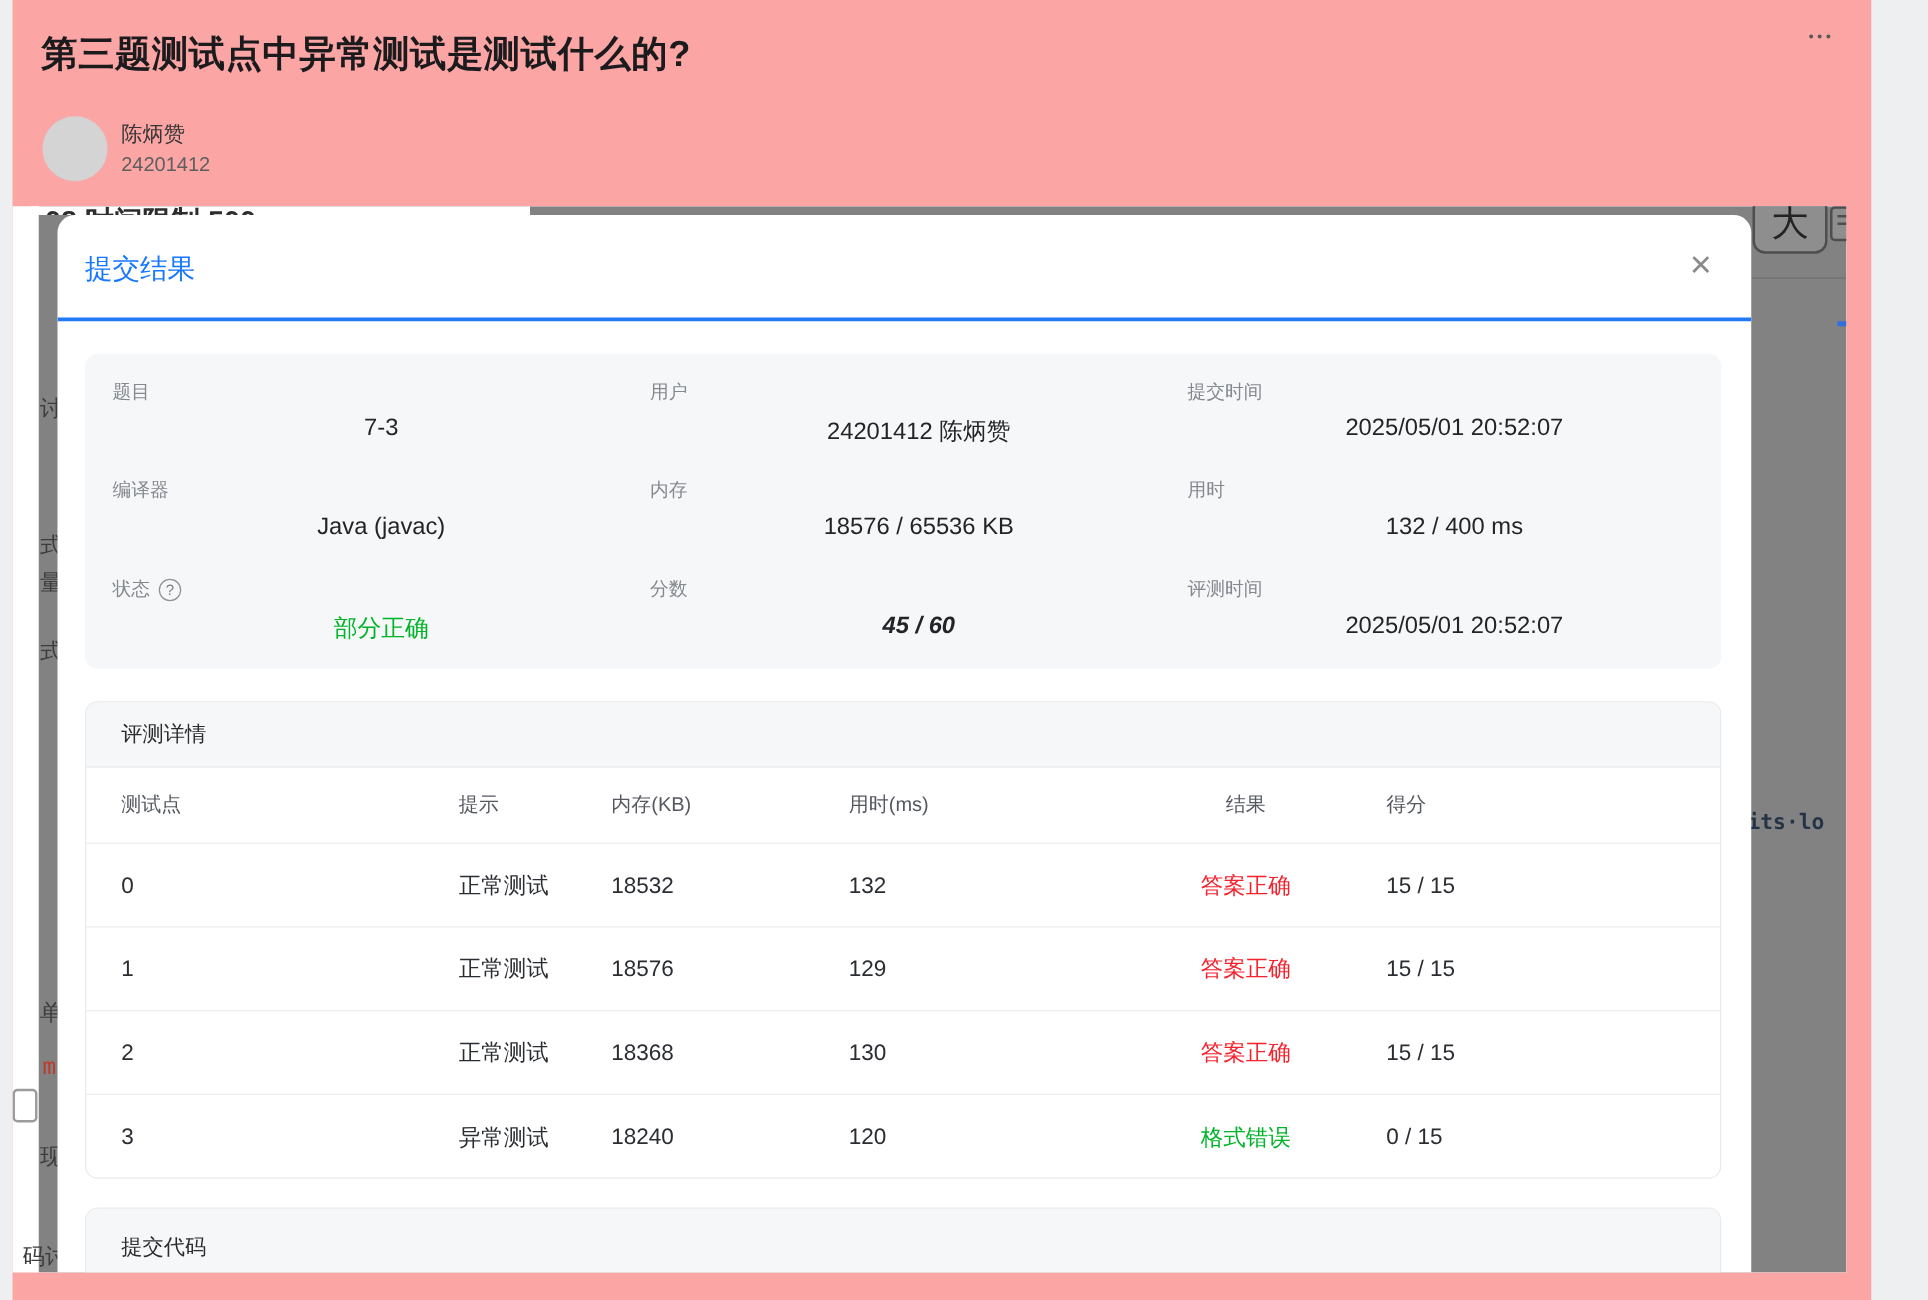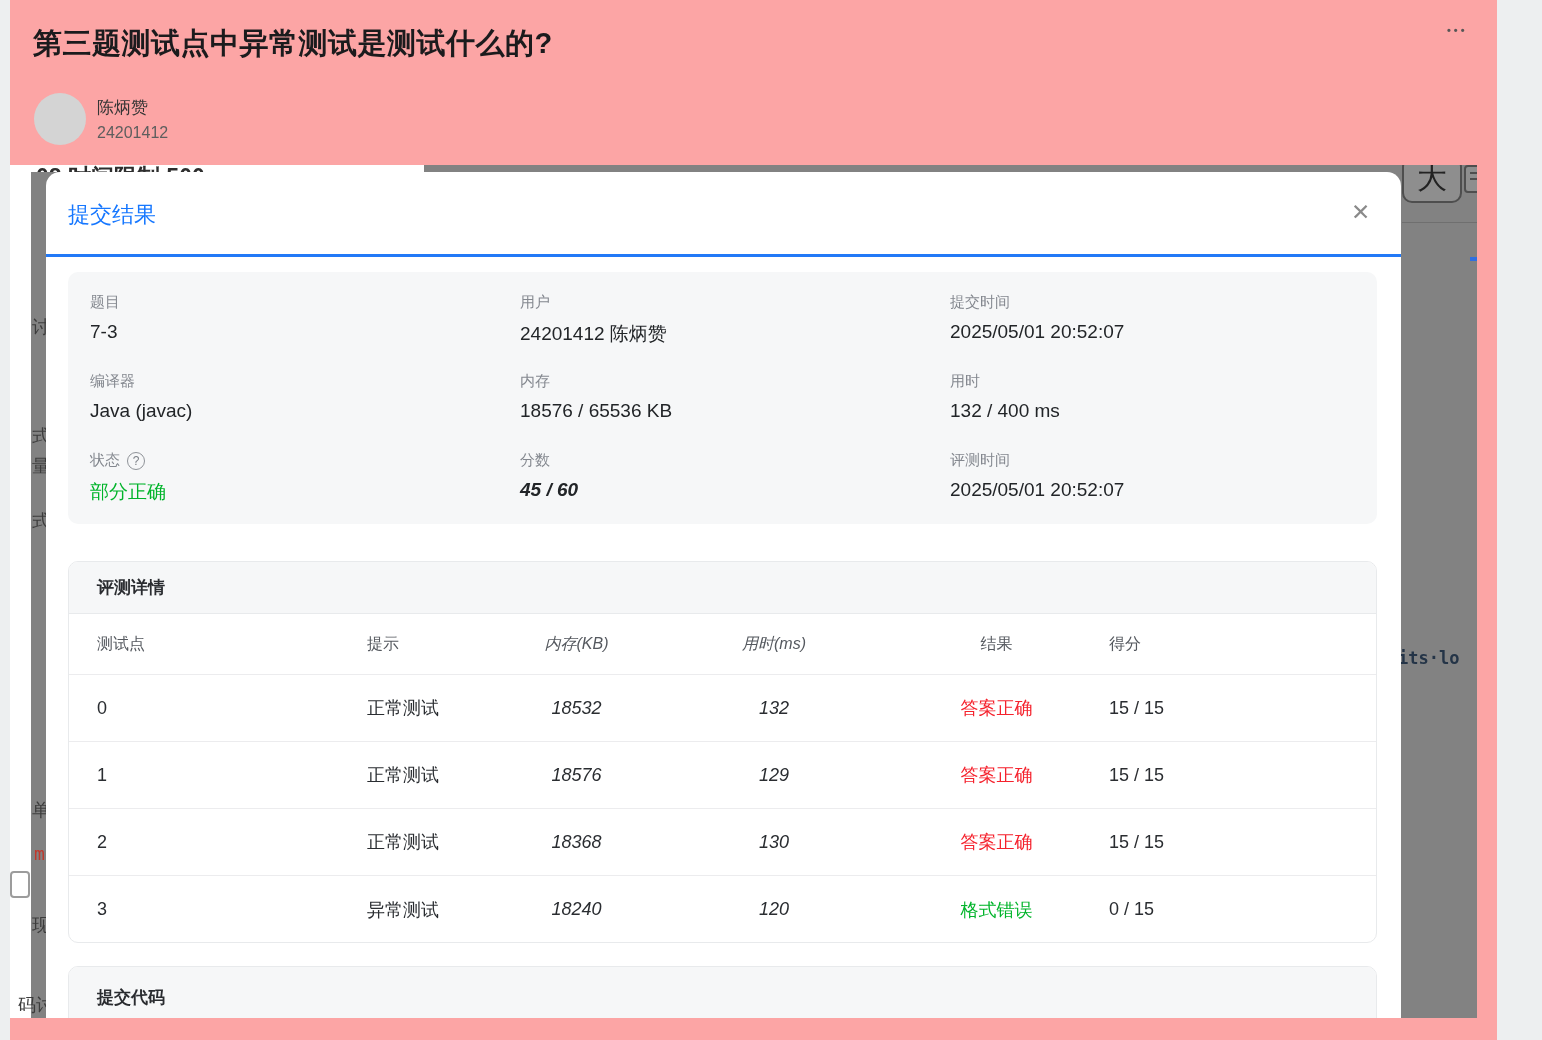--- a/index.html
+++ b/index.html
@@ -37,40 +37,40 @@
                font-size:17px; color:#243447; white-space:nowrap;font-weight:bold; }
   .inputbox-frag { left:0px; top:706px; width:20px; height:27px; border:2px solid #9c9c9c; border-radius:4px; z-index:1; }
 
   
   #modal { left:36px; top:7px; width:1355px; height:846px; background:#fff;
            border-radius:14px 14px 0 0; z-index:2; overflow:hidden; }
   .m-title { left:22px; top:28px; font-size:22px; font-weight:500; color:#1677ff; }
   .m-close { left:1305px; top:27px; font-size:23px; color:#8a8a8a; cursor:pointer; }
   .m-divider { left:0; top:82px; width:1355px; height:3px; background:#2279f7; }
 
-  .info-panel { left:22px; top:100px; width:1309px; height:252px; background:#f6f7f8; border-radius:10px;
+  .info-panel { left:22px; top:111px; width:1309px; height:252px; background:#f6f7f8; border-radius:10px;
                 display:grid; grid-template-columns:430px 430px 1fr; padding:21px 0 0 22px;
-                grid-auto-rows:79px; }
+                grid-auto-rows:79px;text-align:center; }
   .info-label { font-size:15px; color:#84888f; display:flex; align-items:center; gap:7px; }
   .info-value { margin-top:9px; font-size:19px; color:#222528; }
   .info-value .green { color:#00b42a; font-weight:500; }
   .info-value .bold { font-weight:700;font-style:italic; }
   .help { width:18px; height:18px; border:1.5px solid #8f9398; border-radius:50%; color:#7c8087;
           font-size:12px; display:inline-flex; align-items:center; justify-content:center; cursor:pointer; }
 
   .card { left:22px; width:1309px; border:1px solid #e8eaec; border-radius:10px; background:#fff; overflow:hidden; }
   #details { top:389px; height:382px; }
   .card-bar { height:52px; background:#f6f7f8; border-bottom:1px solid #e8eaec;
-              display:flex; align-items:center; padding-left:28px; font-size:17px; font-weight:700; color:#2a2c30; }
+              display:flex; align-items:center; padding-left:28px; font-size:17px; font-weight:400; color:#2a2c30; }
   .trow { display:grid; grid-template-columns:150px 270px 190px 205px 225px 1fr; align-items:center; }
   .thead { height:61px; border-bottom:1px solid #ececee; font-size:16px; color:#55595f; }
   .tdata { height:67px; font-size:18px; color:#2a2d31; border-bottom:1px solid #ececee; }
   .tdata:last-child { border-bottom:none; }
   .c1 { padding-left:28px; } .c2 { padding-left:148px; }
-  .c3,.c4 { text-align:center; padding-right:15px;font-style:italic; }
+  .c3,.c4 { text-align:left; padding-right:15px; }
   .c5 { text-align:center; } .c6 { text-align:left; padding-right:95px; }
   .c5 .red { color:#f5222d; font-weight:500; } .c5 .green { color:#00b42a; font-weight:500; }
 
   #codecard { top:794px; height:70px; border-radius:10px 10px 0 0;text-align:right; }
   #codecard .card-bar { height:70px; align-items:flex-start; padding-top:19px; border-bottom:none; }
 </style>
 </head>
 <body>
 
 <div id="canvas">

